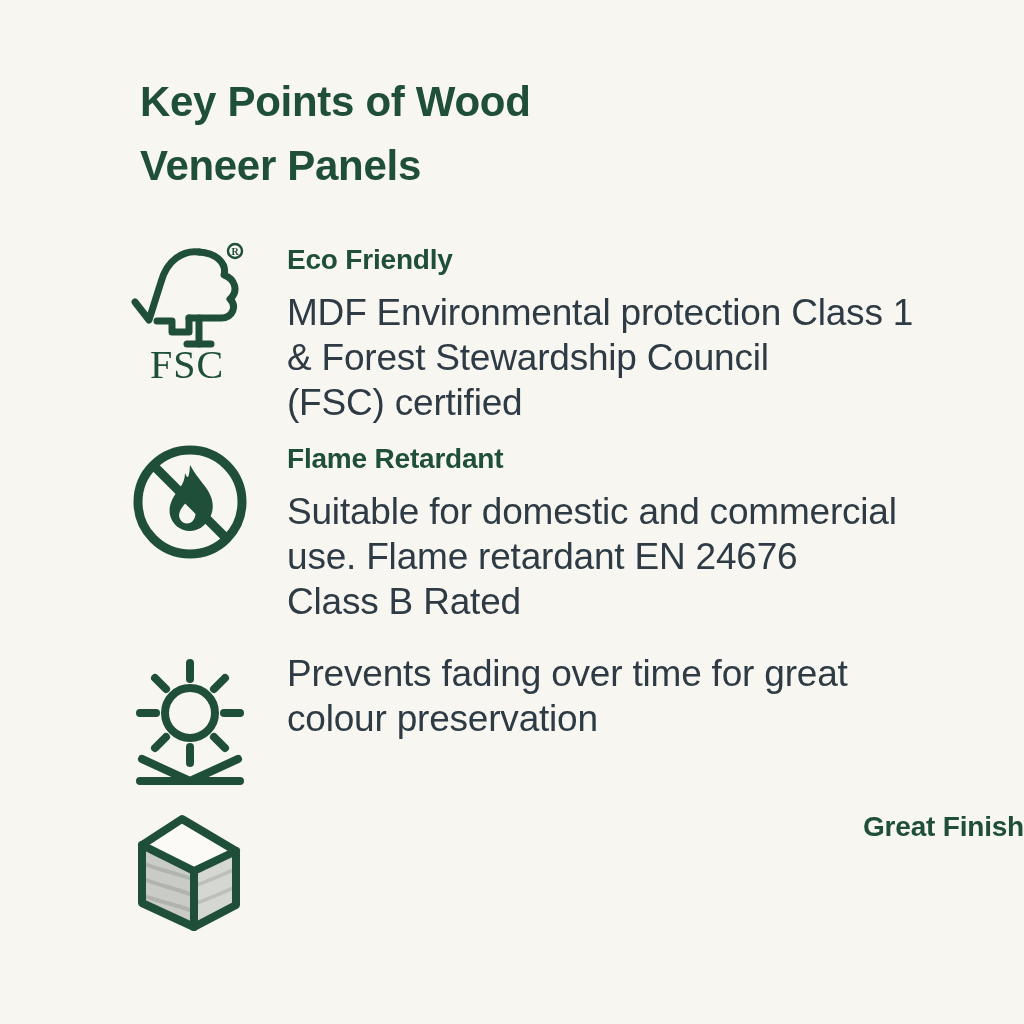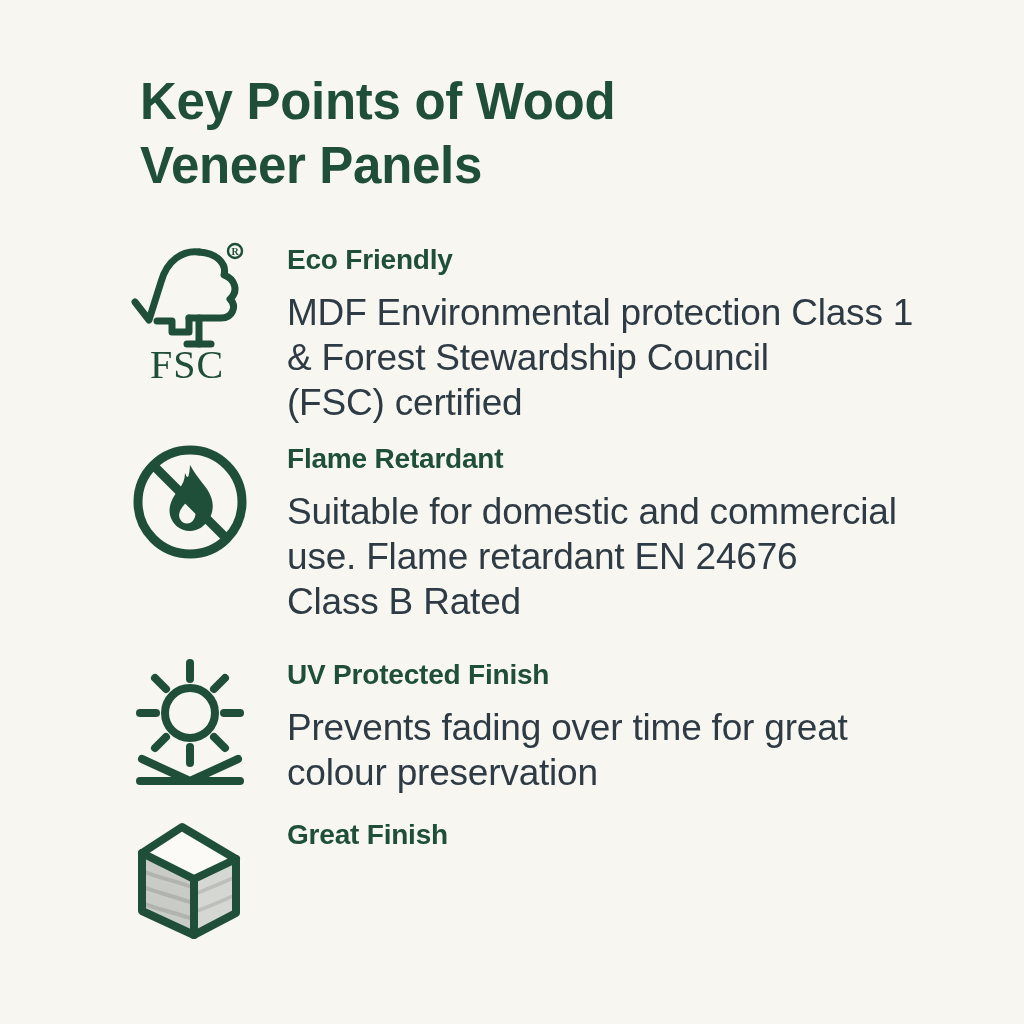--- a/index.html
+++ b/index.html
@@ -23,21 +23,21 @@
 
   
   .title {
     position: absolute;
     left: 140px;
     top: 70px;
     width: 620px;
     color: #1f4f39;
     font-family: "Liberation Sans", sans-serif;
     font-weight: bold;
-    font-size: 51px;
+    font-size: 42px;
     line-height: 64px;
     letter-spacing: -0.3px;
     white-space: pre-line;
   }
 
   
   .features {
     position: absolute;
     left: 0;
     top: 236px;
@@ -80,21 +80,21 @@
     line-height: 45px;
     letter-spacing: -0.2px;
     margin: 0;
     white-space: pre-line;
   }
 
   
   .feature.f-eco      { margin-bottom: 10px; }
   .feature.f-flame    { margin-bottom: 27px; }
   .feature.f-uv       { margin-bottom: 16px; }
-  .feature.f-finish   { margin-bottom: 0; }
+  .feature.f-finish   { margin-bottom: 0; text-align: right; }
 
   .feature.f-eco    .feature-icon { padding-top: 6px; }
   .feature.f-flame  .feature-icon { padding-top: 6px; }
   .feature.f-uv     .feature-icon { padding-top: 4px; }
   .feature.f-finish .feature-icon { padding-top: 6px; }
 
   svg { display: block; }
 </style>
 </head>
 <body>
@@ -181,21 +181,20 @@
             <line x1="97" y1="23" x2="86" y2="34"></line>
             <line x1="38" y1="82" x2="27" y2="93"></line>
 
             <path d="M14 104 L62 126 L110 104" stroke-linejoin="round"></path>
 
             <line x1="12" y1="126" x2="112" y2="126"></line>
           </g>
         </svg>
       </div>
       <div class="feature-body">
-        <div class="feature-title">UV Protected Finish</div>
         <div class="feature-desc">Prevents fading over time for great
 colour preservation</div>
       </div>
     </div>
 
     <div class="feature f-finish">
       <div class="feature-icon">
         <svg width="116" height="128" viewBox="0 0 116 128" aria-hidden="true">
           <defs>
             <clipPath id="clip-front">

